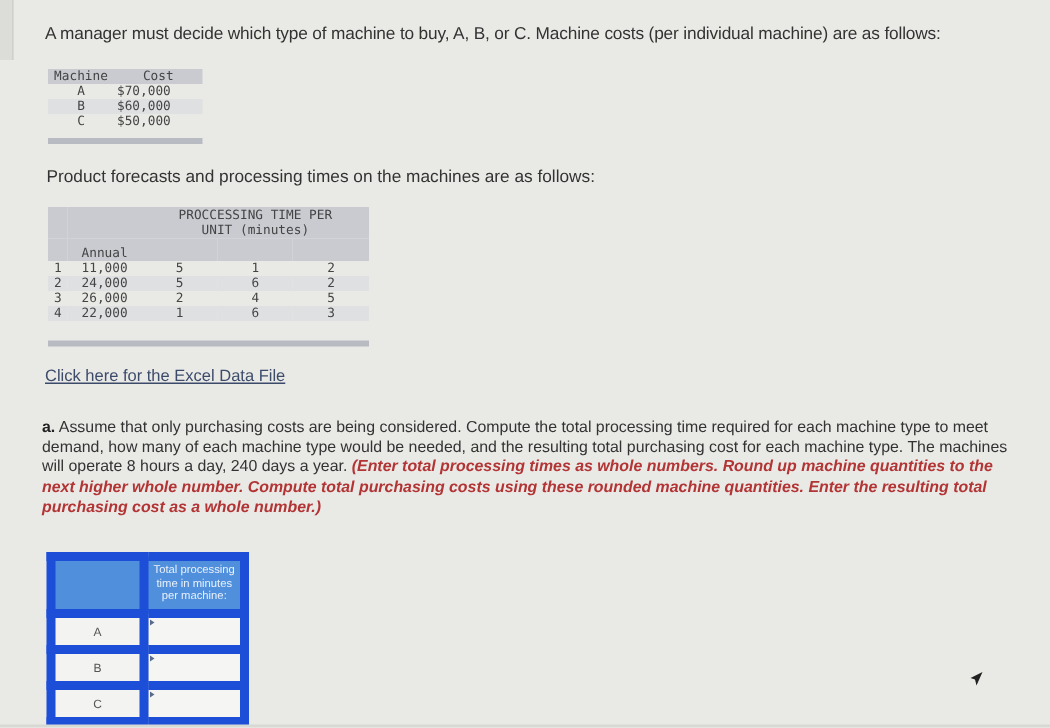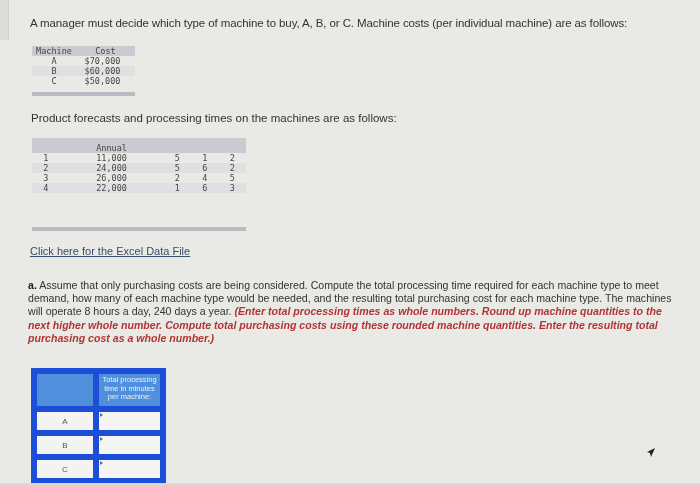--- a/index.html
+++ b/index.html
@@ -11,21 +11,21 @@
   }
   .leftbar { position:absolute; left:0; top:0; width:8px; height:40px; background:#dcdcd9; border-right:1px solid #cfcfcc; }
   .intro { position:absolute; left:30px; top:17px; font-size:11.5px; color:#333; letter-spacing:-0.1px; }
   .mono { font-family:"DejaVu Sans Mono", monospace; font-size:8.5px; color:#444; }
   table { border-collapse:collapse; }
   .cost-table { position:absolute; left:32px; top:46px; width:103px; }
   .cost-table th { background:#c9cbd1; font-weight:normal; padding:0 2px; line-height:10px;margin-left:44px; }
   .cost-table td { padding:0 2px; line-height:10px; }
   .cost-table tr.alt td { background:#dfe0e2; }
   .cost-table .c1 { text-align:center; width:40px; }
-  .cost-table .c2 { text-align:center; padding-right:8px; }
+  .cost-table .c2 { text-align:left; padding-right:8px; }
   .tbl-foot { position:absolute; height:4px; background:#b9bbc2; }
   .forecast-text { position:absolute; left:31px; top:112px; font-size:11.5px; color:#333; }
   .proc-table { position:absolute; left:32px; top:138px; width:214px; }
   .proc-table .hdr td { background:#c9cbd1; line-height:10px; padding:0 2px; }
   .proc-table td { line-height:10px; padding:0 2px; text-align:center; }
   .proc-table tr.alt td { background:#dfe0e2; }
   .link { position:absolute; left:30px; top:245px; font-size:11px; color:#3d4b6b; text-decoration:underline; cursor:pointer; }
   .question { position:absolute; left:28px; top:279px; width:650px; font-size:10.6px; line-height:13.2px; color:#333; }
   .question b.lead { color:#222; }
   .question .red { color:#b23434; font-weight:bold;font-style:italic; }
@@ -66,20 +66,28 @@
     <td class="c2">$50,000</td>
   </tr>
 </tbody>
   </table>
 <div class="tbl-foot" style="left:32px; top:92px; width:103px;"></div>
 
 <div class="forecast-text">Product forecasts and processing times on the machines are as follows:</div>
 
 <table class="proc-table mono">
   <tbody>
+      <tr class="hdr">
+    <td></td>
+        <td></td>
+    <td colspan="3" style="line-height:10px; padding-top:1px;">
+      <div>PROCCESSING TIME PER</div>
+      <div>UNIT (minutes)</div>
+    </td>
+  </tr>
   <tr class="hdr">
     <td></td>
     <td style="padding-top:5px;">Annual</td>
     <td></td>
         <td></td>
         <td></td>
   </tr>
   <tr>
     <td>1</td>
     <td>11,000</td>

